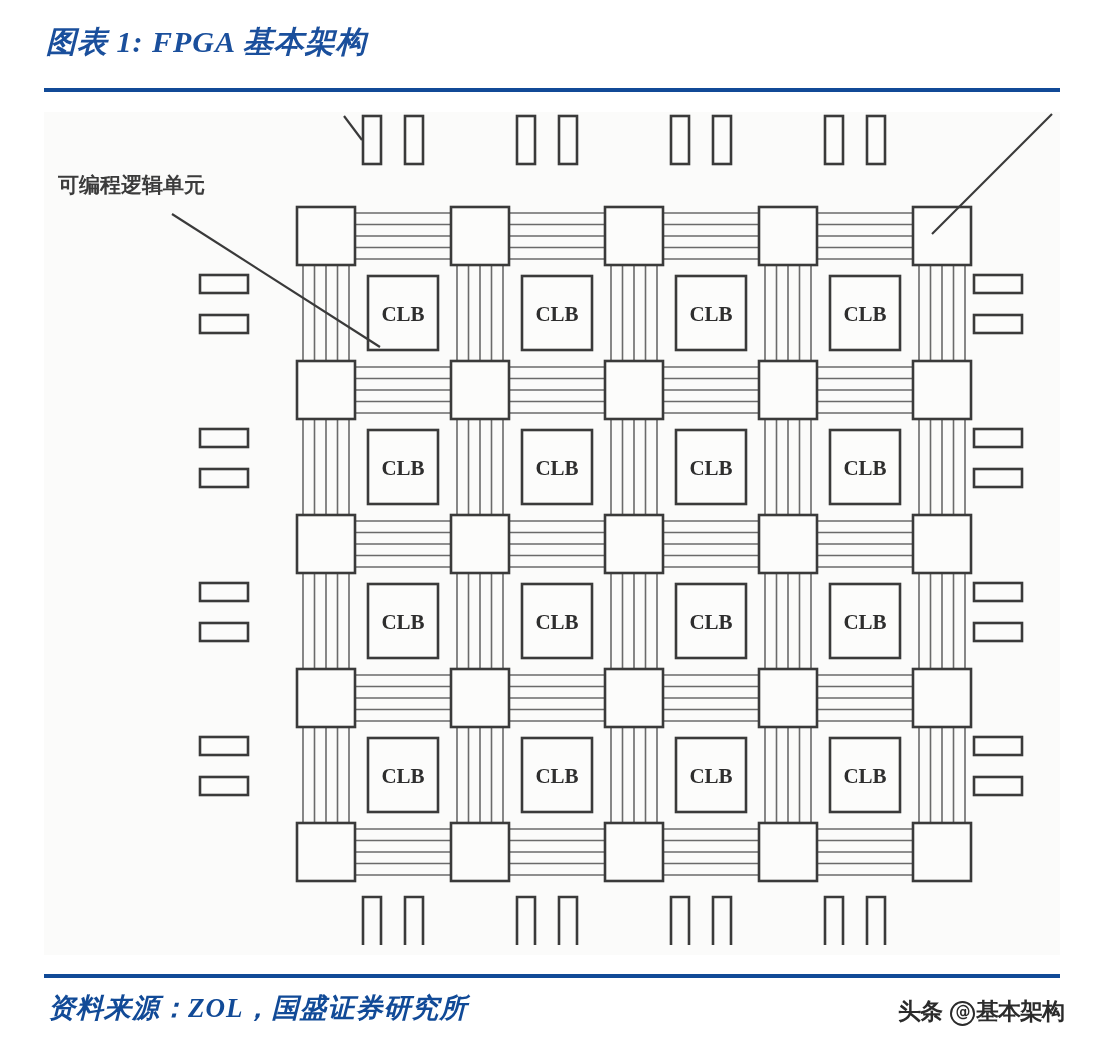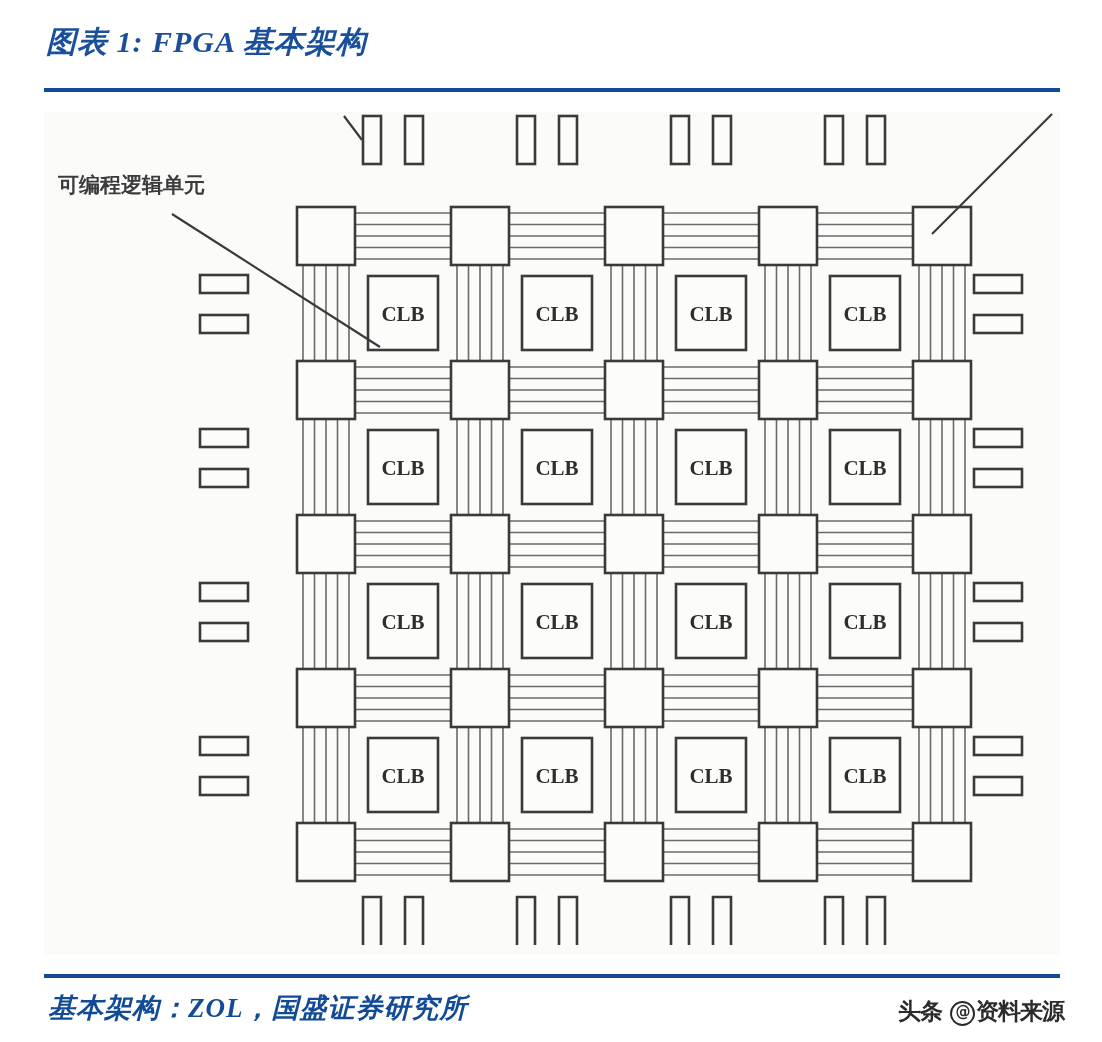--- a/index.html
+++ b/index.html
@@ -535,16 +535,16 @@
         <rect x="930" y="665" width="48" height="18" fill="#fcfcfb" stroke="#3a3a3a" stroke-width="2.6"></rect>
         <text x="14" y="80" class="annot-text">可编程逻辑单元</text>
         <line x1="128" y1="102" x2="336" y2="235" stroke="#3a3a3a" stroke-width="2.2"></line>
         <line x1="1008" y1="2" x2="888" y2="122" stroke="#3a3a3a" stroke-width="2.2"></line>
         <line x1="300" y1="4" x2="318" y2="28" stroke="#3a3a3a" stroke-width="2.2"></line>
       </g>
   </svg>
 </div>
 
 <div id="footer-rule"></div>
-<div id="figure-source">基本架构：ZOL，国盛证券研究所</div>
+<div id="figure-source">资料来源：ZOL，国盛证券研究所</div>
 <div id="watermark">
-  <span>头条 </span><span class="wm-at">@</span><span>资料来源</span>
+  <span>头条 </span><span class="wm-at">@</span><span>基本架构</span>
 </div>
 
 </body></html>

